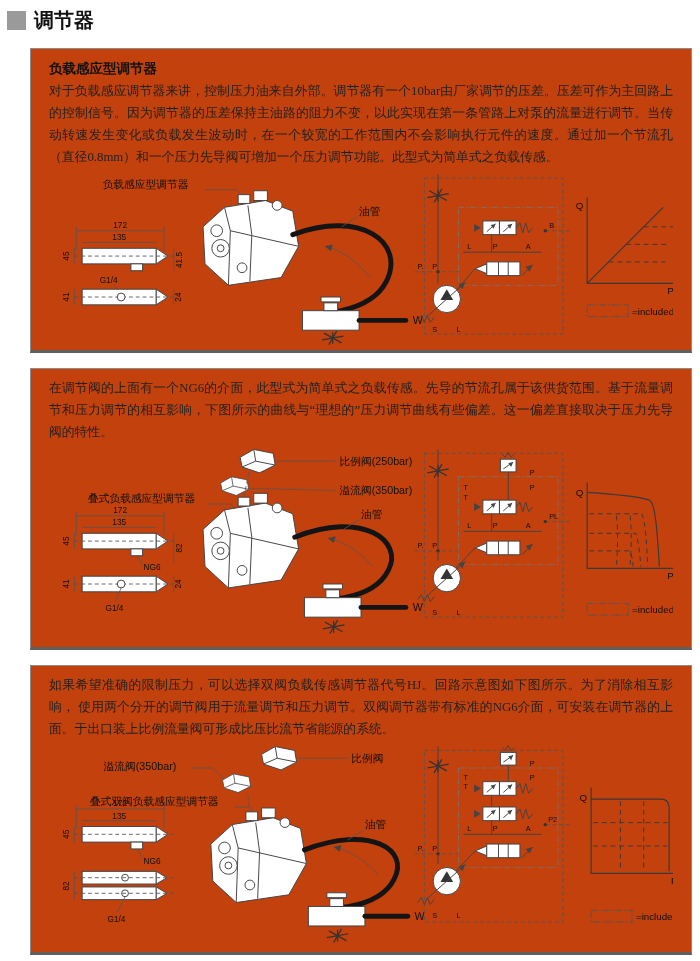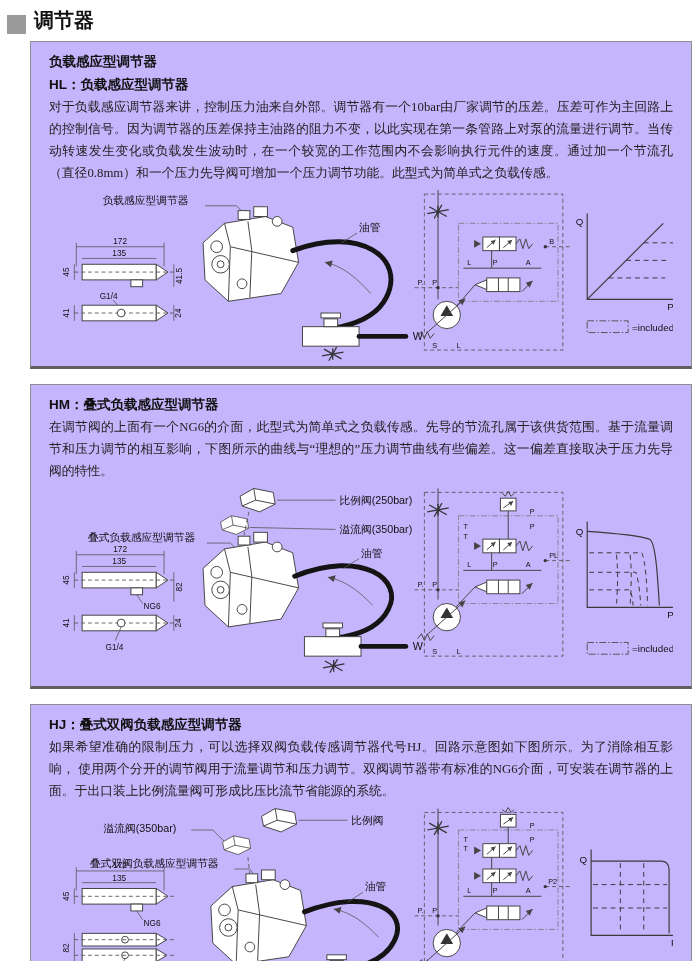--- a/index.html
+++ b/index.html
@@ -1,19 +1,19 @@
 <!DOCTYPE html>
 <html><head>
 <meta charset="utf-8">
 <style>
   html,body{margin:0;padding:0;background:#fff;}
   body{width:700px;height:961px;font-family:"Liberation Sans","DejaVu Sans",sans-serif;color:#1a1a1a;}
-  .page-title-row{display:flex;align-items:flex-end;gap:8px;margin:7px 0 7px 7px;font-size:20px;font-weight:bold;color:#111;}
+  .page-title-row{display:flex;align-items:center;gap:8px;margin:7px 0 14px 7px;font-size:20px;font-weight:bold;color:#111;}
   .title-square{width:19px;height:19px;background:#9a9a9a;display:inline-block;}
-  .section{margin:0 0 15px 30px;width:662px;box-sizing:border-box;border:1px solid #8c8c8c;border-bottom:3px solid #5f5f5f;padding:8px 18px 2px 18px;background:#c4b5fd;}
+  .section{margin:0 0 15px 30px;width:662px;box-sizing:border-box;border:1px solid #8c8c8c;border-bottom:3px solid #5f5f5f;padding:8px 18px 2px 18px;background:#c2410c;}
   .sec-subtitle,.sec-heading{font-size:13.5px;font-weight:bold;line-height:23px;color:#111;}
   .sec-body{font-size:12.8px;line-height:22px;text-align:justify;color:#222;font-family:Liberation Serif, serif;}
   svg.diagram{display:block;margin-top:2px;}
   
   .ln{stroke:#444;fill:none;stroke-width:1;}
   .lnt{stroke:#555;fill:none;stroke-width:0.8;}
   .thk{stroke:#141414;stroke-width:5;fill:none;stroke-linecap:round;}
   .dsh{stroke:#555;fill:none;stroke-width:0.9;stroke-dasharray:4 3;}
   .cln{stroke:#777;fill:none;stroke-width:0.8;stroke-dasharray:6 2 1.5 2;}
   .ddot{stroke:#555;fill:none;stroke-width:1;stroke-dasharray:7 2 1.5 2;}
@@ -89,21 +89,20 @@
   </defs>
 </svg>
 
 <div class="page-title-row">
   <span class="title-square"></span>
   <span>调节器</span>
 </div>
 
 <div class="section">
   <div class="sec-subtitle">负载感应型调节器</div>
-  <div class="sec-heading">HL：负载感应型调节器</div>
   <div class="sec-body">对于负载感应调节器来讲，控制压力油来自外部。调节器有一个10bar由厂家调节的压差。压差可作为主回路上的控制信号。因为调节器的压差保持主油路的阻力不变，以此实现在第一条管路上对泵的流量进行调节。当传动转速发生变化或负载发生波动时，在一个较宽的工作范围内不会影响执行元件的速度。通过加一个节流孔（直径0.8mm）和一个压力先导阀可增加一个压力调节功能。此型式为简单式之负载传感。</div>
   <svg class="diagram" width="624" height="178" viewBox="0 0 640 178">
 
     <g>
       <line class="lnt" x1="28" y1="60" x2="118" y2="60"></line>
         <line class="lnt" x1="28" y1="56" x2="28" y2="80"></line>
         <line class="lnt" x1="118" y1="56" x2="118" y2="80"></line>
       <text class="t8" x="73" y="57" text-anchor="middle">172</text>
       <line class="lnt" x1="34" y1="72" x2="110" y2="72"></line>
       <text class="t8" x="72" y="70" text-anchor="middle">135</text>
@@ -179,21 +178,20 @@
       <line class="gdash" x1="58" y1="30" x2="88" y2="30"></line>
     </g>
     <g transform="translate(552,136)">
       <rect class="ddot" x="0" y="0" width="42" height="12"></rect>
       <text class="t10" x="46" y="10">=included</text>
     </g>
   </svg>
 </div>
 
 <div class="section">
-  <div class="sec-heading">HM：叠式负载感应型调节器</div>
   <div class="sec-body">在调节阀的上面有一个NG6的介面，此型式为简单式之负载传感。先导的节流孔属于该供货范围。基于流量调节和压力调节的相互影响，下图所示的曲线与“理想的”压力调节曲线有些偏差。这一偏差直接取决于压力先导阀的特性。</div>
   <svg class="diagram" width="624" height="200" viewBox="0 0 640 200">
     <g>
       <line class="lnt" x1="28" y1="70" x2="118" y2="70"></line>
         <line class="lnt" x1="28" y1="66" x2="28" y2="90"></line>
         <line class="lnt" x1="118" y1="66" x2="118" y2="90"></line>
       <text class="t8" x="73" y="67" text-anchor="middle">172</text>
       <line class="lnt" x1="34" y1="82" x2="110" y2="82"></line>
       <text class="t8" x="72" y="80" text-anchor="middle">135</text>
       <rect class="fw" x="34" y="88" width="76" height="16"></rect>
@@ -282,21 +280,20 @@
       <path class="gdash" d="M44,34 C46,52 45,70 44,86"></path>
     </g>
     <g transform="translate(552,160)">
       <rect class="ddot" x="0" y="0" width="42" height="12"></rect>
       <text class="t10" x="46" y="10">=included</text>
     </g>
   </svg>
 </div>
 
 <div class="section">
-  <div class="sec-heading">HJ：叠式双阀负载感应型调节器</div>
   <div class="sec-body">如果希望准确的限制压力，可以选择双阀负载传感调节器代号HJ。回路示意图如下图所示。为了消除相互影响， 使用两个分开的调节阀用于流量调节和压力调节。双阀调节器带有标准的NG6介面，可安装在调节器的上面。于出口装上比例流量阀可形成比压比流节省能源的系统。</div>
   <svg class="diagram" width="624" height="208" viewBox="0 0 640 208">
     <g>
       <line class="lnt" x1="28" y1="66" x2="118" y2="66"></line>
         <line class="lnt" x1="28" y1="62" x2="28" y2="86"></line>
         <line class="lnt" x1="118" y1="62" x2="118" y2="86"></line>
       <text class="t8" x="73" y="63" text-anchor="middle">172</text>
       <line class="lnt" x1="34" y1="78" x2="110" y2="78"></line>
       <text class="t8" x="72" y="76" text-anchor="middle">135</text>
       <rect class="fw" x="34" y="84" width="76" height="16"></rect>

